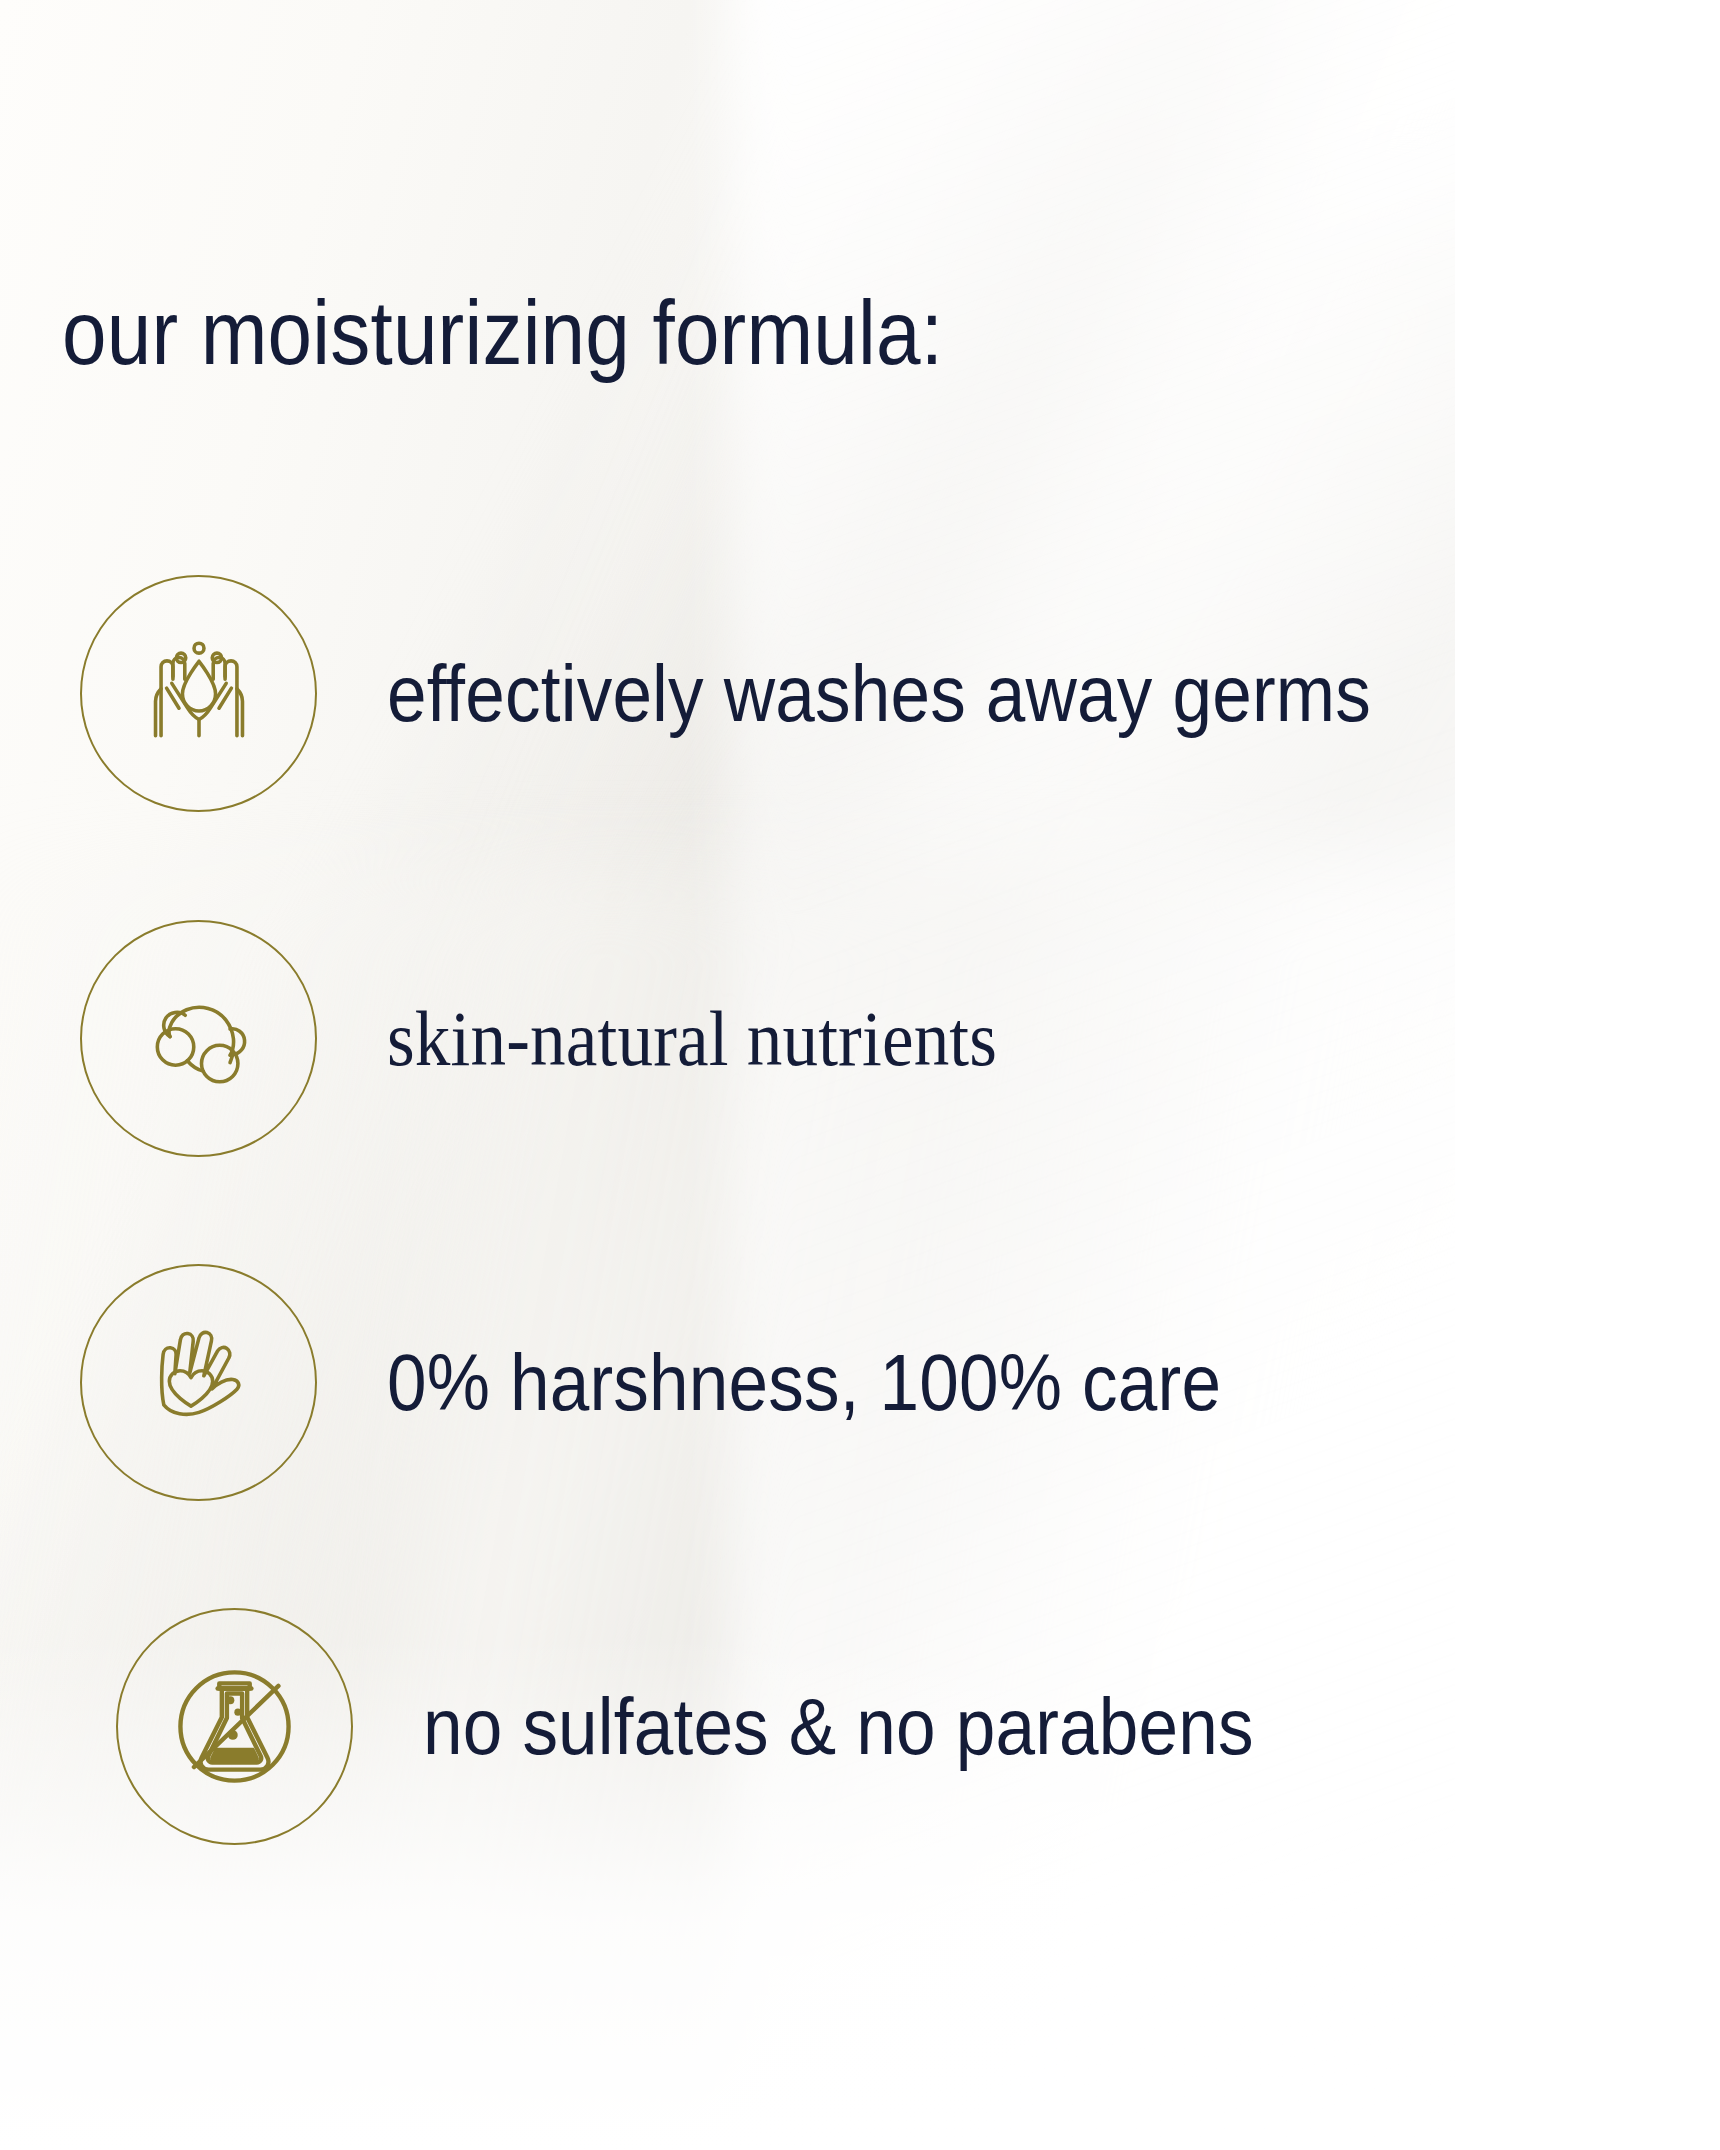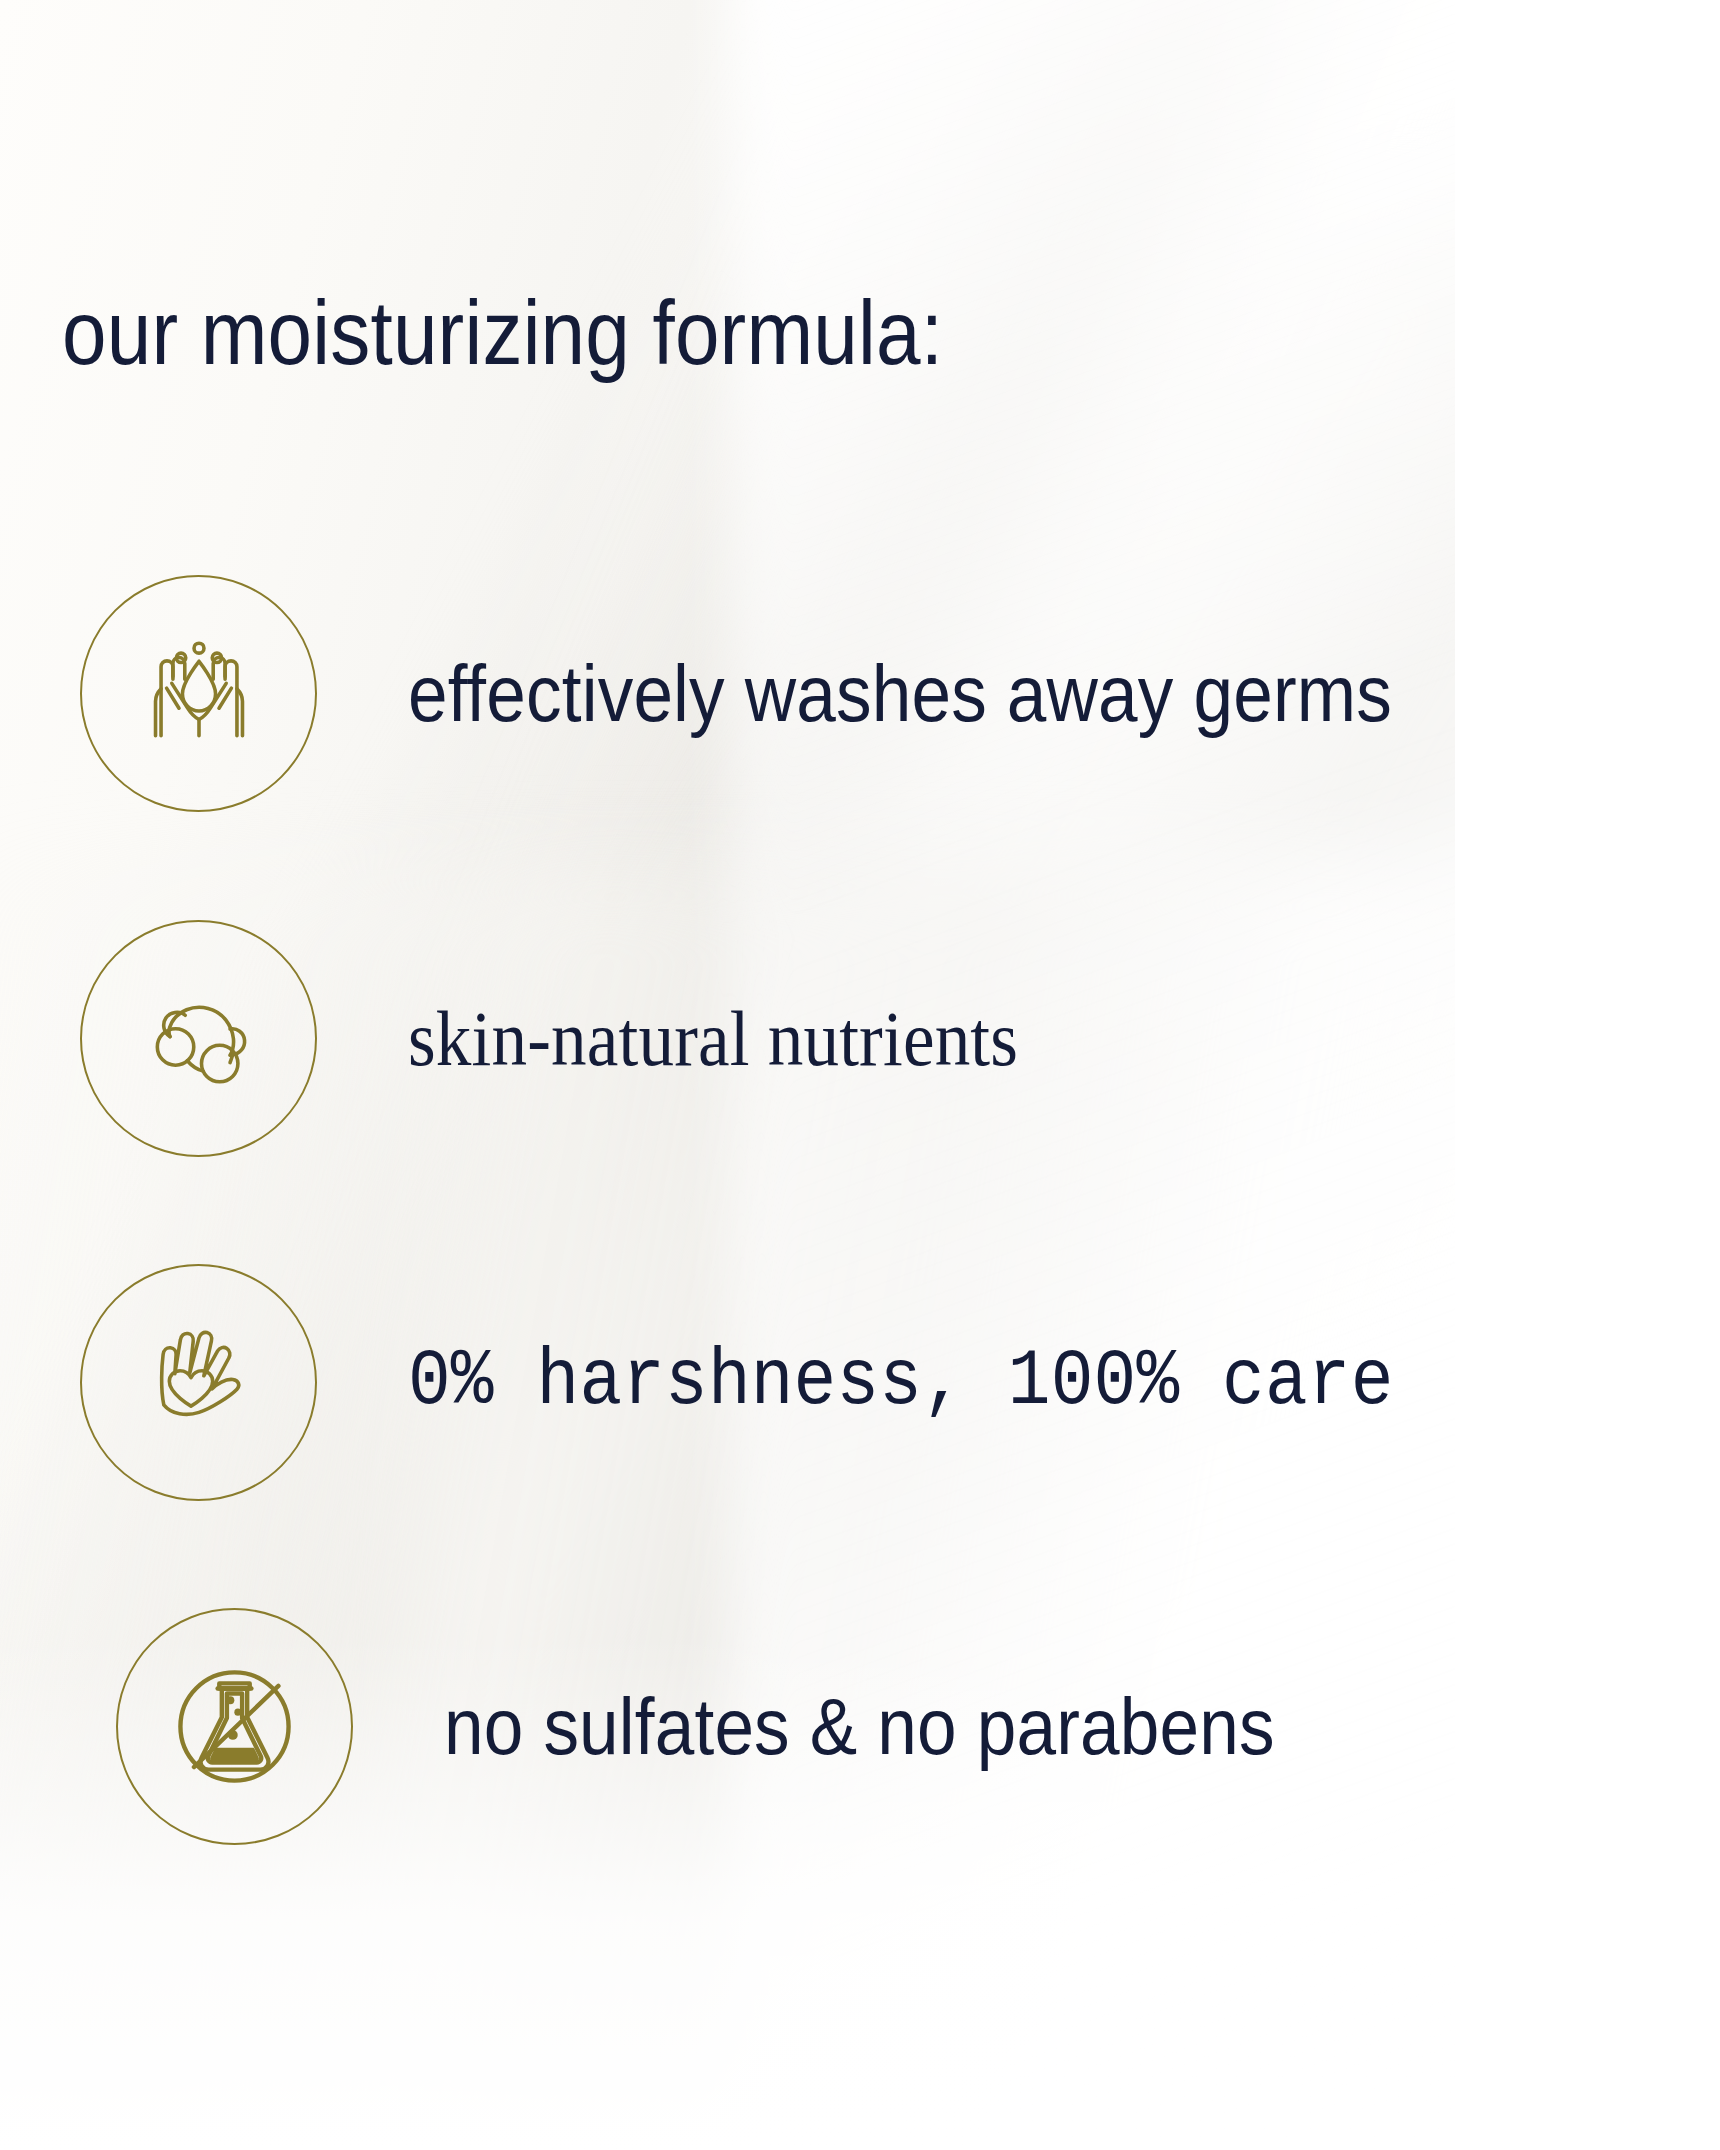--- a/index.html
+++ b/index.html
@@ -133,25 +133,24 @@
     white-space: nowrap;
   }
 
   .feature-row {
     position: absolute;
     left: 0;
     width: 1721px;
     height: 258px;
     display: flex;
     align-items: center;
-    gap: 21px;
   }
   .feature-row.r1 { top: 564px; }
   .feature-row.r2 { top: 909px; font-family: Liberation Serif, serif; }
-  .feature-row.r3 { top: 1253px; font-family: Liberation Mono, monospace; }
+  .feature-row.r3 { top: 1253px; }
   .feature-row.r4 { top: 1597px; margin-left: 36px; }
 
   .badge {
     position: relative;
     flex: 0 0 auto;
     margin-left: 80px;
     width: 237px;
     height: 237px;
     border-radius: 50%;
     border: 2.6px solid #8a7c2c;

